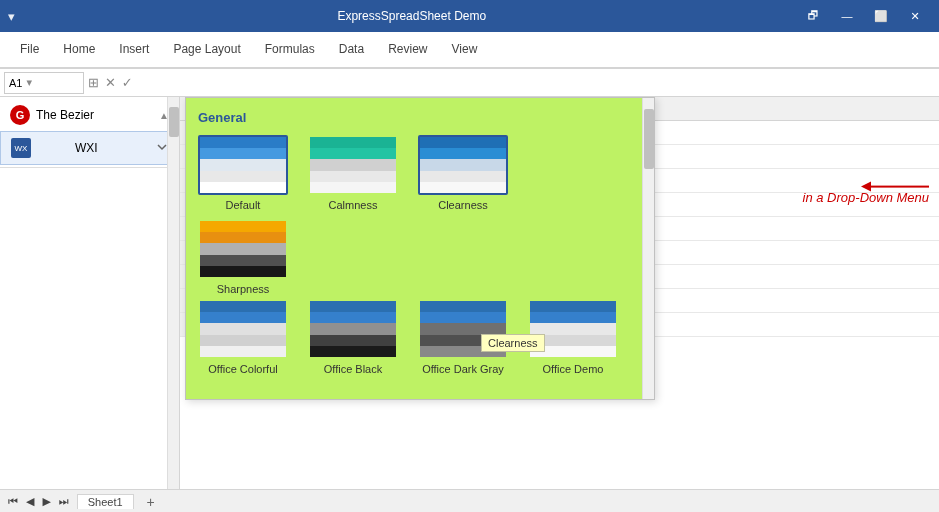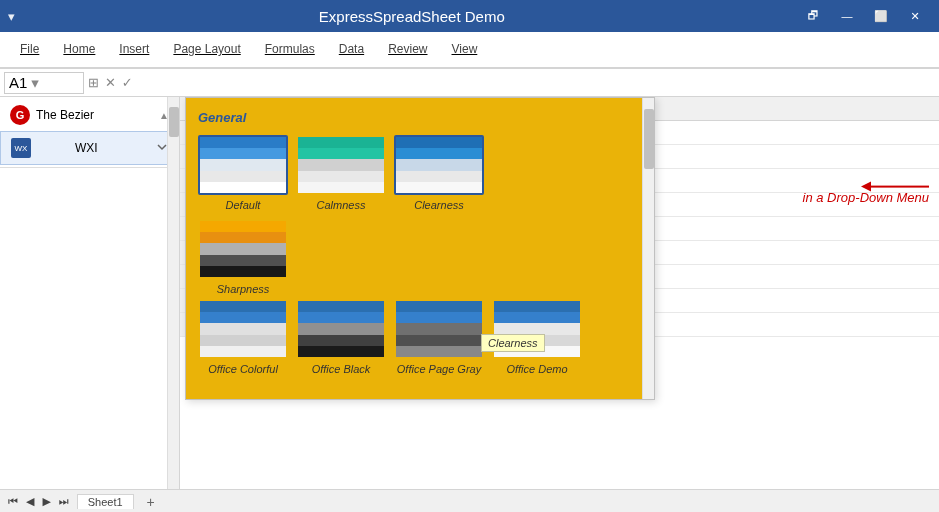--- a/index.html
+++ b/index.html
@@ -17,21 +17,21 @@
     }
     .title-bar-quick-access {
       display: flex;
       align-items: center;
       gap: 4px;
       margin-right: 12px;
     }
     .title-bar-title {
       flex: 1;
       text-align: center;
-      font-size: 15px;
+      font-size: 12px;
     }
     .title-bar-controls {
       display: flex;
       gap: 2px;
     }
     .title-btn {
       width: 32px;
       height: 32px;
       background: transparent;
       border: none;
@@ -47,21 +47,20 @@
     .ribbon {
       background: white;
       border-bottom: 1px solid #d4d4d4;
     }
     .ribbon-tabs {
       display: flex;
       align-items: center;
       height: 36px;
       padding: 0 8px;
       border-bottom: 1px solid #d4d4d4;
-      text-decoration: underline;
     }
     .ribbon-tab {
       padding: 8px 12px;
       cursor: pointer;
       font-size: 12px;
       color: #444;
       border-bottom: 2px solid transparent;
       margin-bottom: -1px;
     }
     .ribbon-tab.active {
@@ -78,21 +77,21 @@
       align-items: center;
       padding: 0 4px;
       border-bottom: 1px solid #d4d4d4;
       gap: 4px;
     }
     .cell-ref {
       width: 80px;
       border: 1px solid #ccc;
       height: 22px;
       padding: 0 4px;
-      font-size: 15px;
+      font-size: 11px;
       display: flex;
       align-items: center;
     }
     .formula-input {
       flex: 1;
       height: 22px;
       border: none;
       outline: none;
       font-size: 12px;
       padding: 0 4px;
@@ -236,36 +235,35 @@
       font-size: 14px;
       color: #666;
     }
 
     
     .palette-panel {
       position: absolute;
       top: 0;
       left: 165px;
       width: 480px;
-      background: #eab308;
+      background: #bef264;
       border: 1px solid #c0c0c0;
       box-shadow: 2px 2px 8px rgba(0,0,0,0.15);
       z-index: 100;
       padding: 12px;
-      font-style: italic;
     }
     .palette-section-title {
       font-size: 13px;
       font-weight: 600;
       color: #2b579a;
       margin-bottom: 10px;
     }
     .palette-grid {
       display: flex;
-      gap: 8px;
+      gap: 20px;
       flex-wrap: wrap;
       margin-bottom: 12px;
     }
     .palette-item {
       display: flex;
       flex-direction: column;
       align-items: center;
       cursor: pointer;
       width: 90px;
     }
@@ -565,21 +563,21 @@
         <div class="palette-item">
           <div class="palette-thumb">
             <div class="swatch-strip">
               <div class="swatch" style="background:#2b6fb0;"></div>
               <div class="swatch" style="background:#3580cc;"></div>
               <div class="swatch" style="background:#707070;"></div>
               <div class="swatch" style="background:#505050;"></div>
               <div class="swatch" style="background:#888888;"></div>
             </div>
           </div>
-          <div class="palette-label">Office Page Gray</div>
+          <div class="palette-label">Office Dark Gray</div>
         </div>
 
         <div class="palette-item">
           <div class="palette-thumb">
             <div class="swatch-strip">
               <div class="swatch" style="background:#2b6fb0;"></div>
               <div class="swatch" style="background:#3580cc;"></div>
               <div class="swatch" style="background:#e8e8e8;"></div>
               <div class="swatch" style="background:#d8d8d8;"></div>
               <div class="swatch" style="background:#f8f8f8;"></div>

